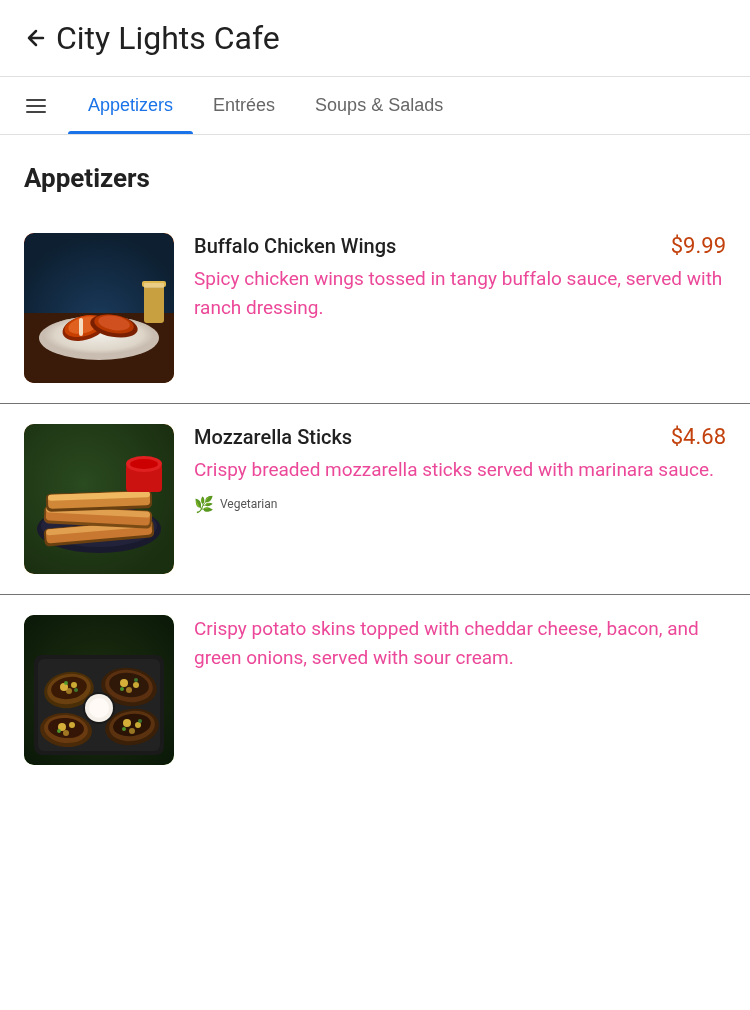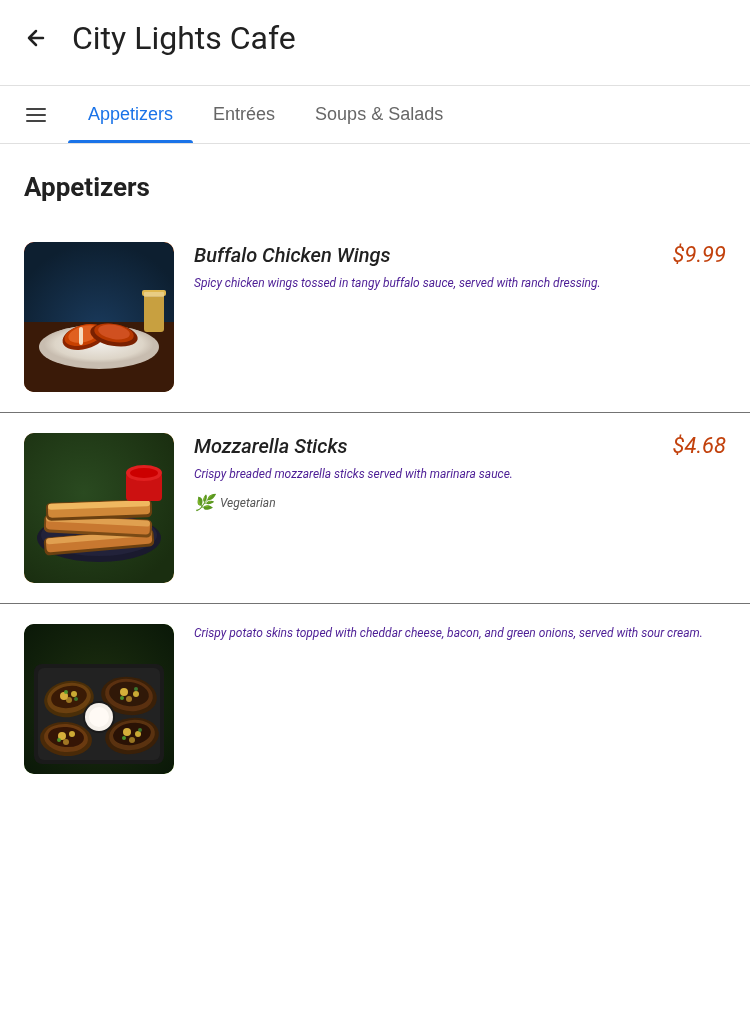--- a/index.html
+++ b/index.html
@@ -9,24 +9,23 @@
       background: #fff;
       width: 750px;
       min-height: 1010px;
       overflow-x: hidden;
     }
 
     
     .header {
       display: flex;
       align-items: center;
-      padding: 18px 20px 27px 16px;
+      padding: 18px 20px 18px 16px;
       background: #fff;
       border-bottom: 1px solid #e0e0e0;
-      gap: 16px;
     }
     .back-btn {
       width: 40px;
       height: 40px;
       display: flex;
       align-items: center;
       justify-content: center;
       cursor: pointer;
       border: none;
       background: none;
@@ -120,21 +119,20 @@
     }
     .item-image svg {
       width: 100%;
       height: 100%;
     }
     .item-content {
       flex: 1;
       display: flex;
       flex-direction: column;
       gap: 6px;
-      font-style: italic;
     }
     .item-header {
       display: flex;
       justify-content: space-between;
       align-items: flex-start;
     }
     .item-name {
       font-size: 20px;
       font-weight: 500;
       color: #212121;
@@ -142,22 +140,22 @@
       flex: 1;
       padding-right: 8px;
     }
     .item-price {
       font-size: 22px;
       color: #c2410c;
       font-weight: 400;
       white-space: nowrap;
     }
     .item-desc {
-      font-size: 12px;
-      color: #4c1d95;
+      font-size: 19px;
+      color: #ec4899;
       line-height: 1.5;
     }
     .badge {
       display: flex;
       align-items: center;
       gap: 6px;
       margin-top: 4px;
     }
     .badge-text {
       font-size: 12px;

